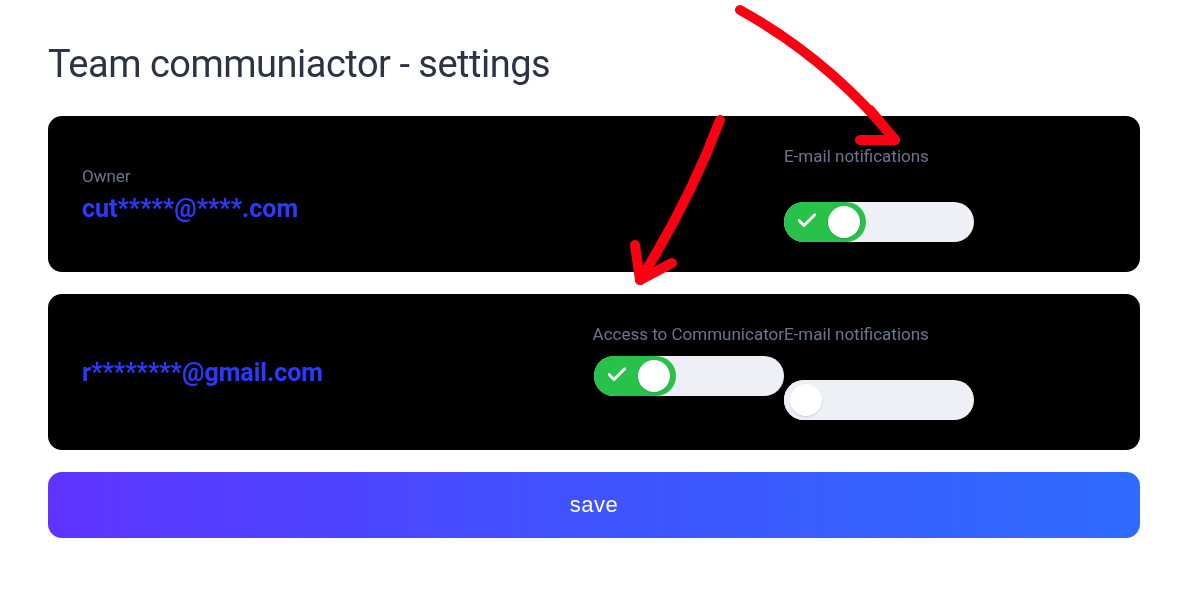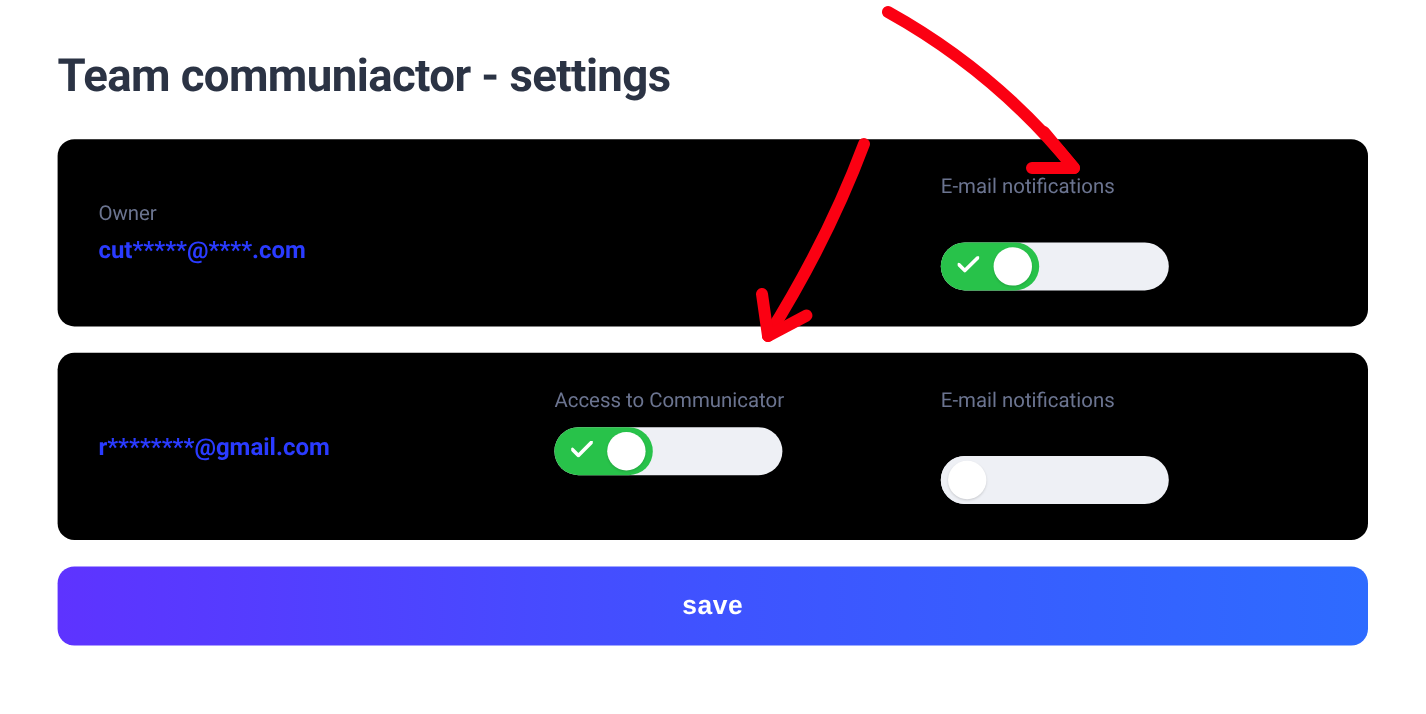--- a/index.html
+++ b/index.html
@@ -10,21 +10,21 @@
   body {
     font-family: -apple-system, BlinkMacSystemFont, "Segoe UI", Roboto, Arial, sans-serif;
     background: #ffffff;
     width: 1188px;
     height: 595px;
     position: relative;
     padding: 0;
   }
   .page-title {
     font-size: 38px;
-    font-weight: 700;
+    font-weight: 400;
     color: #2b3344;
     letter-spacing: -0.5px;
     padding: 42px 0 0 48px;
   }
   .cards {
     padding: 30px 48px 0 48px;
   }
   .card {
     background: #000000;
     border-radius: 14px;
@@ -38,33 +38,33 @@
     flex: 0 0 380px;
   }
   .role-label {
     color: #6b7490;
     font-size: 17px;
     font-weight: 400;
     margin-bottom: 8px;
   }
   .email {
     color: #2a3bff;
-    font-size: 20px;
+    font-size: 25px;
     font-weight: 700;
   }
   .card-cols {
     display: flex;
     flex: 1;
     justify-content: space-between;
   }
   .col {
     flex: 1;
     display: flex;
     flex-direction: column;
-    align-items: flex-start;
+    align-items: flex-end;
   }
   .col.right {
     align-items: flex-start;
     gap: 24px;
   }
   .col-label {
     color: #6b7490;
     font-size: 17px;
     font-weight: 400;
     margin-bottom: 12px;
@@ -114,21 +114,21 @@
     align-items: center;
   }
   .save-button {
     display: block;
     width: calc(100% - 96px);
     margin: 12px 48px 0 48px;
     padding: 20px 0;
     text-align: center;
     color: #ffffff;
     font-size: 22px;
-    font-weight: 700;
+    font-weight: 400;
     letter-spacing: 0.5px;
     border: none;
     border-radius: 14px;
     cursor: pointer;
     background: linear-gradient(90deg, #5e33ff 0%, #3f53ff 50%, #2e6bff 100%);
   }
   .arrow-overlay {
     position: absolute;
     top: 0;
     left: 0;

